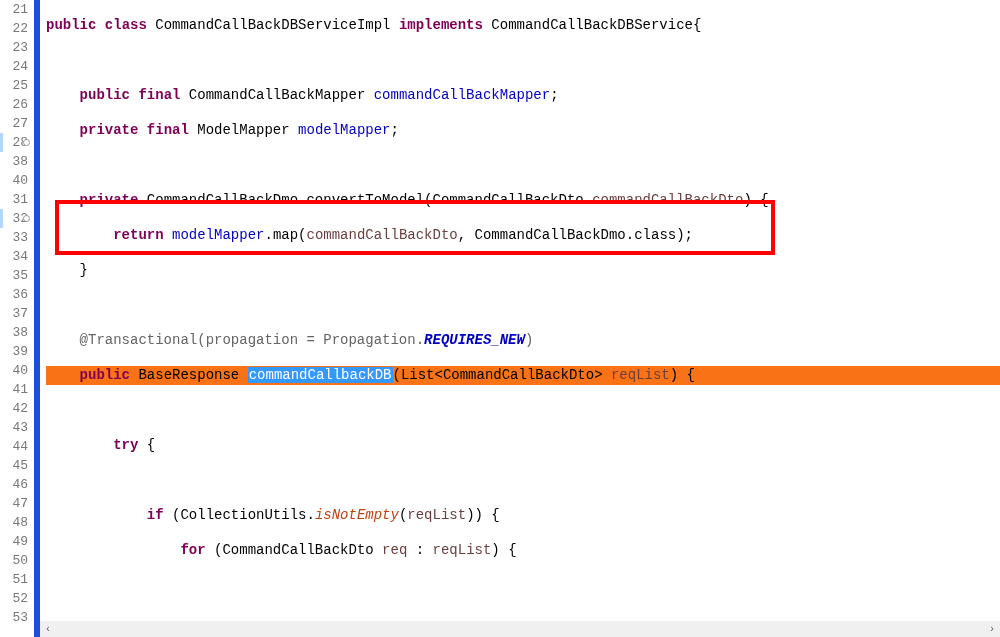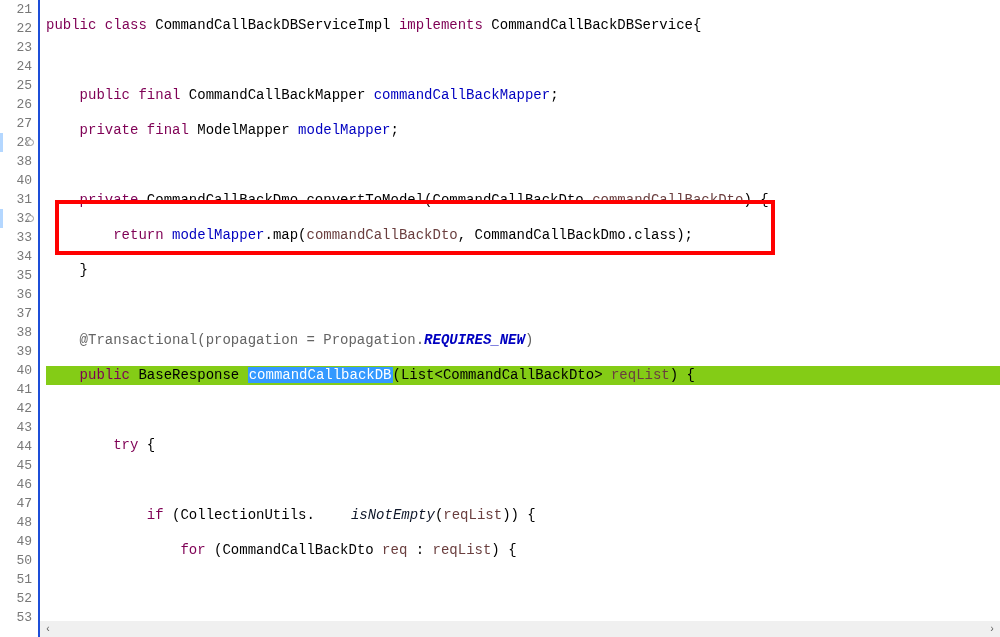--- a/index.html
+++ b/index.html
@@ -17,21 +17,21 @@
   }
   .gutter {
     width: 40px;
     background: #ffffff;
     text-align: right;
     padding-right: 6px;
     color: #787878;
     font-size: 13px;
     user-select: none;
     flex-shrink: 0;
-    border-right: 2px solid #1d4ed8;
+    border-right: 6px solid #1d4ed8;
   }
   .gutter .ln {
     height: 19px;
     line-height: 19px;
     position: relative;
   }
   .marker {
     position: absolute;
     left: 0;
     top: 0;
@@ -55,28 +55,28 @@
     position: relative;
     white-space: pre;
     overflow: hidden;
   }
   .line {
     height: 19px;
     line-height: 19px;
     position: relative;
   }
   .line.current {
-    background: #84cc16;
+    background: #f97316;
   }
-  .kw { color: #7f0055; font-weight: normal; }
+  .kw { color: #7f0055; font-weight: bold; }
   .ann { color: #646464; }
   .field { color: #0000c0; }
   .param { color: #6a3e3e; }
   .staticf { color: #0000c0; font-style: italic; font-weight: bold;}
-  .staticm { color: #0f172a; font-style: italic; margin-left: 36px; }
+  .staticm { color: #c2410c; font-style: italic; }
   .sel {
     background: #3399ff;
     color: #ffffff;
     padding: 0 1px;
   }
   .red-box {
     position: absolute;
     border: 4px solid #ff0000;
     pointer-events: none;
     z-index: 5;

